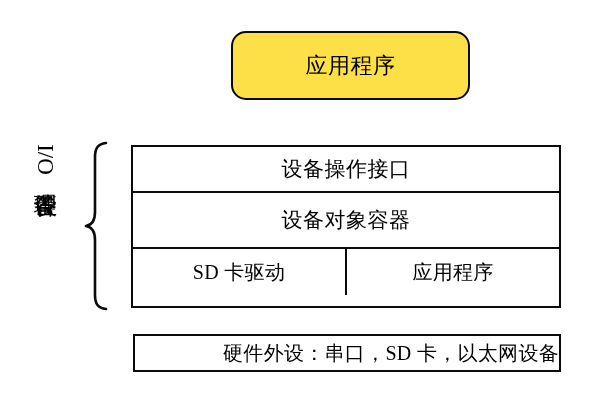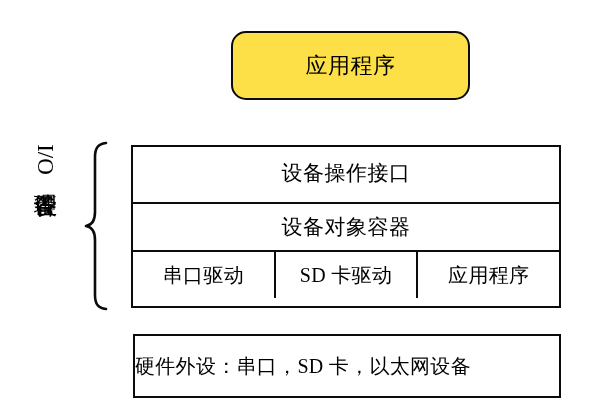--- a/index.html
+++ b/index.html
@@ -110,22 +110,22 @@
     display: flex;
     flex-direction: column;
   }
   .layer-row {
     box-sizing: border-box;
     display: flex;
     align-items: center;
     justify-content: center;
     background: #ffffff;
   }
-  .layer-row.r1 { height: 57px; border-bottom: 2.2px solid #0b0b0b; font-family: Liberation Mono, monospace; }
-  .layer-row.r2 { height: 48px; border-bottom: 2.2px solid #0b0b0b; }
+  .layer-row.r1 { height: 46px; border-bottom: 2.2px solid #0b0b0b; }
+  .layer-row.r2 { height: 56px; border-bottom: 2.2px solid #0b0b0b; }
   .layer-row.r3 { height: 46px; padding: 0; }
 
   .layer-row .label {
     font-size: 21px;
     line-height: 1;
     white-space: nowrap;
     letter-spacing: 0.5px;
   }
 
   .driver-cell {
@@ -144,27 +144,27 @@
     white-space: nowrap;
     letter-spacing: 0.3px;
   }
 
   
   .hw-box {
     position: absolute;
     left: 133px;
     top: 334px;
     width: 428px;
-    height: 64px;
+    height: 38px;
     box-sizing: border-box;
     border: 2.2px solid #0b0b0b;
     background: #ffffff;
     display: flex;
     align-items: center;
-    justify-content: flex-start;
+    justify-content: flex-end;
   }
   .hw-box .label {
     font-size: 20px;
     line-height: 1;
     white-space: nowrap;
     letter-spacing: 0.3px;
   }
 </style>
 </head>
 <body>
@@ -197,23 +197,20 @@
     <div class="layer-row r1">
       <span class="label">设备操作接口</span>
     </div>
 
     <div class="layer-row r2">
       <span class="label">设备对象容器</span>
     </div>
 
     <div class="layer-row r3">
       <div class="driver-cell">
-        <span class="label">串口驱动</span>
-      </div>
-      <div class="driver-cell">
         <span class="label">SD 卡驱动</span>
       </div>
       <div class="driver-cell">
         <span class="label">应用程序</span>
       </div>
     </div>
 
   </div>
 
   <div class="hw-box">

